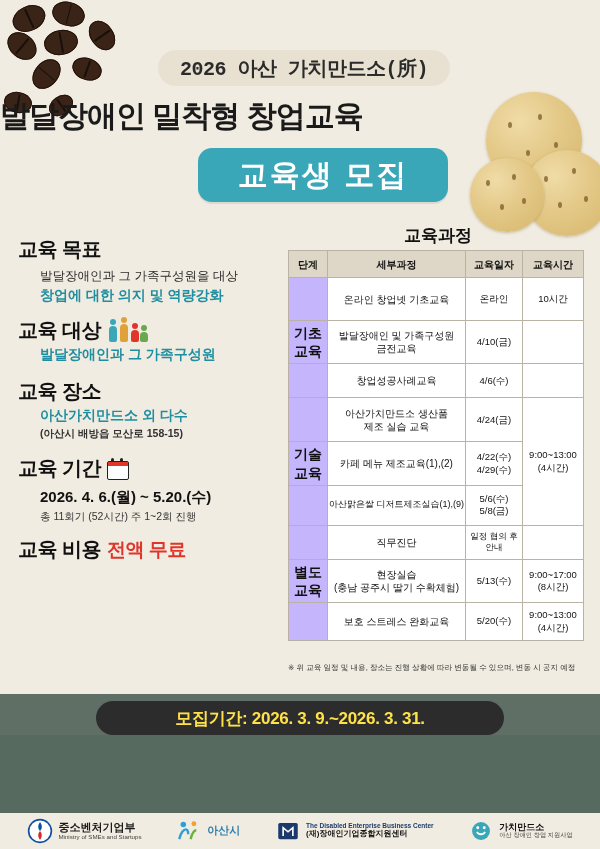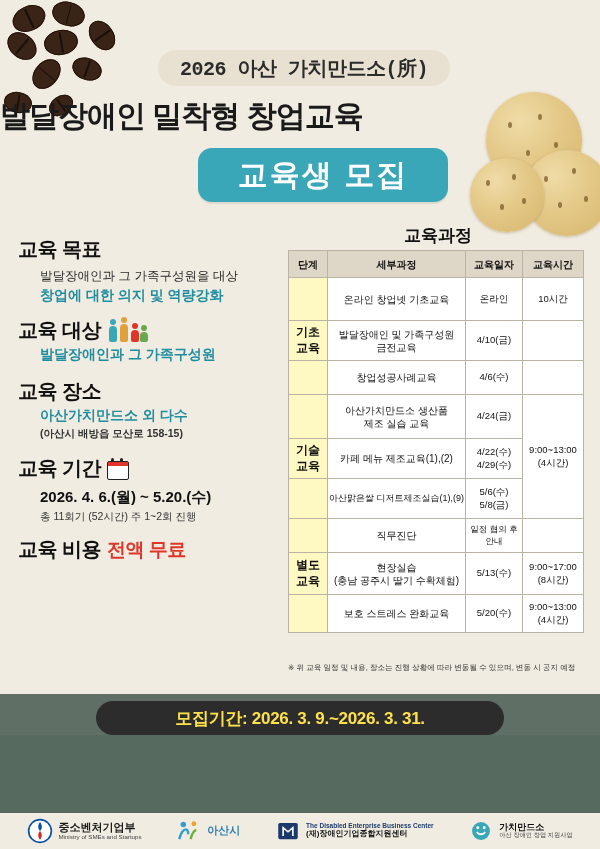--- a/index.html
+++ b/index.html
@@ -64,21 +64,21 @@
   .tbl-title{position:absolute;left:288px;top:224px;width:300px;text-align:center;font-size:17px;font-weight:bold;color:#111;}
   table.course{
     position:absolute;left:288px;top:250px;width:296px;
     border-collapse:collapse;background:#fff;
     font-size:9.5px;color:#111;
   }
   table.course th,table.course td{
     border:1px solid #b9b2a5;text-align:center;vertical-align:middle;padding:3px 1px;line-height:1.3;
   }
   table.course thead th{background:#ded6c6;font-weight:bold;font-size:10px;height:20px;}
-  table.course td.stage{background:#fef9c3;font-weight:bold;font-size:12px;width:36px;}
+  table.course td.stage{background:#c4b5fd;font-weight:bold;font-size:14px;width:36px;}
   table.course td.name{text-align:center;font-size:10px;}
   .note{position:absolute;left:288px;top:663px;width:300px;font-size:7.6px;color:#333;}
 
   
   .band{position:absolute;left:0;width:600px;background:#5c6b62;}
   .band1{top:694px;height:54px;background:#5f6f66;}
   .pill{
     position:absolute;left:96px;top:701px;width:408px;height:34px;
     background:#2c2c2c;border-radius:17px;display:flex;align-items:center;justify-content:center;
   }

